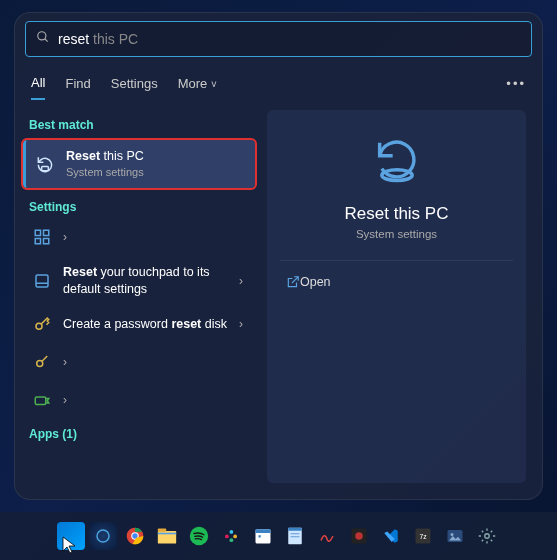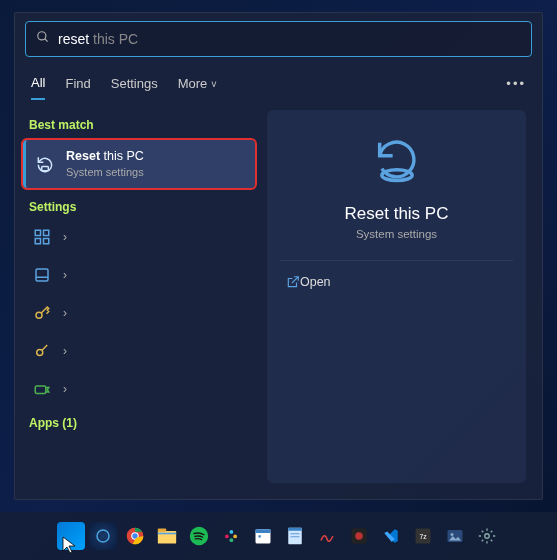--- a/index.html
+++ b/index.html
@@ -9,21 +9,21 @@
       background: linear-gradient(135deg, #0a1a3a 0%, #0d1f4a 50%, #08142f 100%);
       position: relative;
       overflow: hidden;
       color: #fff;
     }
     .search-window {
       position: absolute;
       top: 12px; left: 14px; right: 14px;
       bottom: 60px;
       background: rgba(26, 35, 60, 0.92);
-      border-radius: 2px;
+      border-radius: 16px;
       border: 1px solid rgba(255,255,255,0.08);
       display: flex;
       flex-direction: column;
       overflow: hidden;
     }
     .search-bar {
       margin: 8px 10px 4px 10px;
       height: 36px;
       border: 1px solid #3a9fd8;
       border-radius: 4px;
@@ -66,21 +66,21 @@
       flex: 1;
       background: rgba(36, 48, 82, 0.7);
       border-radius: 6px;
       display: flex;
       flex-direction: column;
       align-items: center;
       padding-top: 20px;
     }
     .section-title {
       font-size: 12px;
-      color: #bef264;
+      color: #5eead4;
       font-weight: 600;
       padding: 8px 6px 4px 6px;
     }
     .result-item {
       display: flex;
       align-items: center;
       padding: 8px 8px;
       border-radius: 4px;
       cursor: pointer;
       position: relative;
@@ -223,29 +223,35 @@
         <div class="chevron">›</div>
       </div>
 
       <div class="result-item">
         <div class="result-icon">
           <svg width="18" height="18" viewBox="0 0 24 24" fill="none" stroke="#5aa3e0" stroke-width="2">
               <rect x="4" y="4" width="16" height="16" rx="2"></rect>
               <line x1="4" y1="15" x2="20" y2="15"></line>
             </svg>
         </div>
+        <div class="result-text">
+          <div class="title"><b>Reset</b><span> your touchpad to its default settings</span></div>
+        </div>
         <div class="chevron">›</div>
       </div>
 
       <div class="result-item">
         <div class="result-icon">
           <svg width="18" height="18" viewBox="0 0 24 24" fill="none" stroke="#d8b44a" stroke-width="2">
               <circle cx="8" cy="15" r="4"></circle>
               <path d="M11 12l8-8 2 2-2 2 2 2-3 3"></path>
             </svg>
+        </div>
+        <div class="result-text">
+          <div class="title"><span>Create a password </span><b>reset</b><span> disk</span></div>
         </div>
         <div class="chevron">›</div>
       </div>
 
       <div class="result-item">
         <div class="result-icon">
           <svg width="18" height="18" viewBox="0 0 24 24" fill="none" stroke="#d8b44a" stroke-width="2">
               <circle cx="9" cy="14" r="4"></circle>
               <path d="M12 11l7-7"></path>
             </svg>

